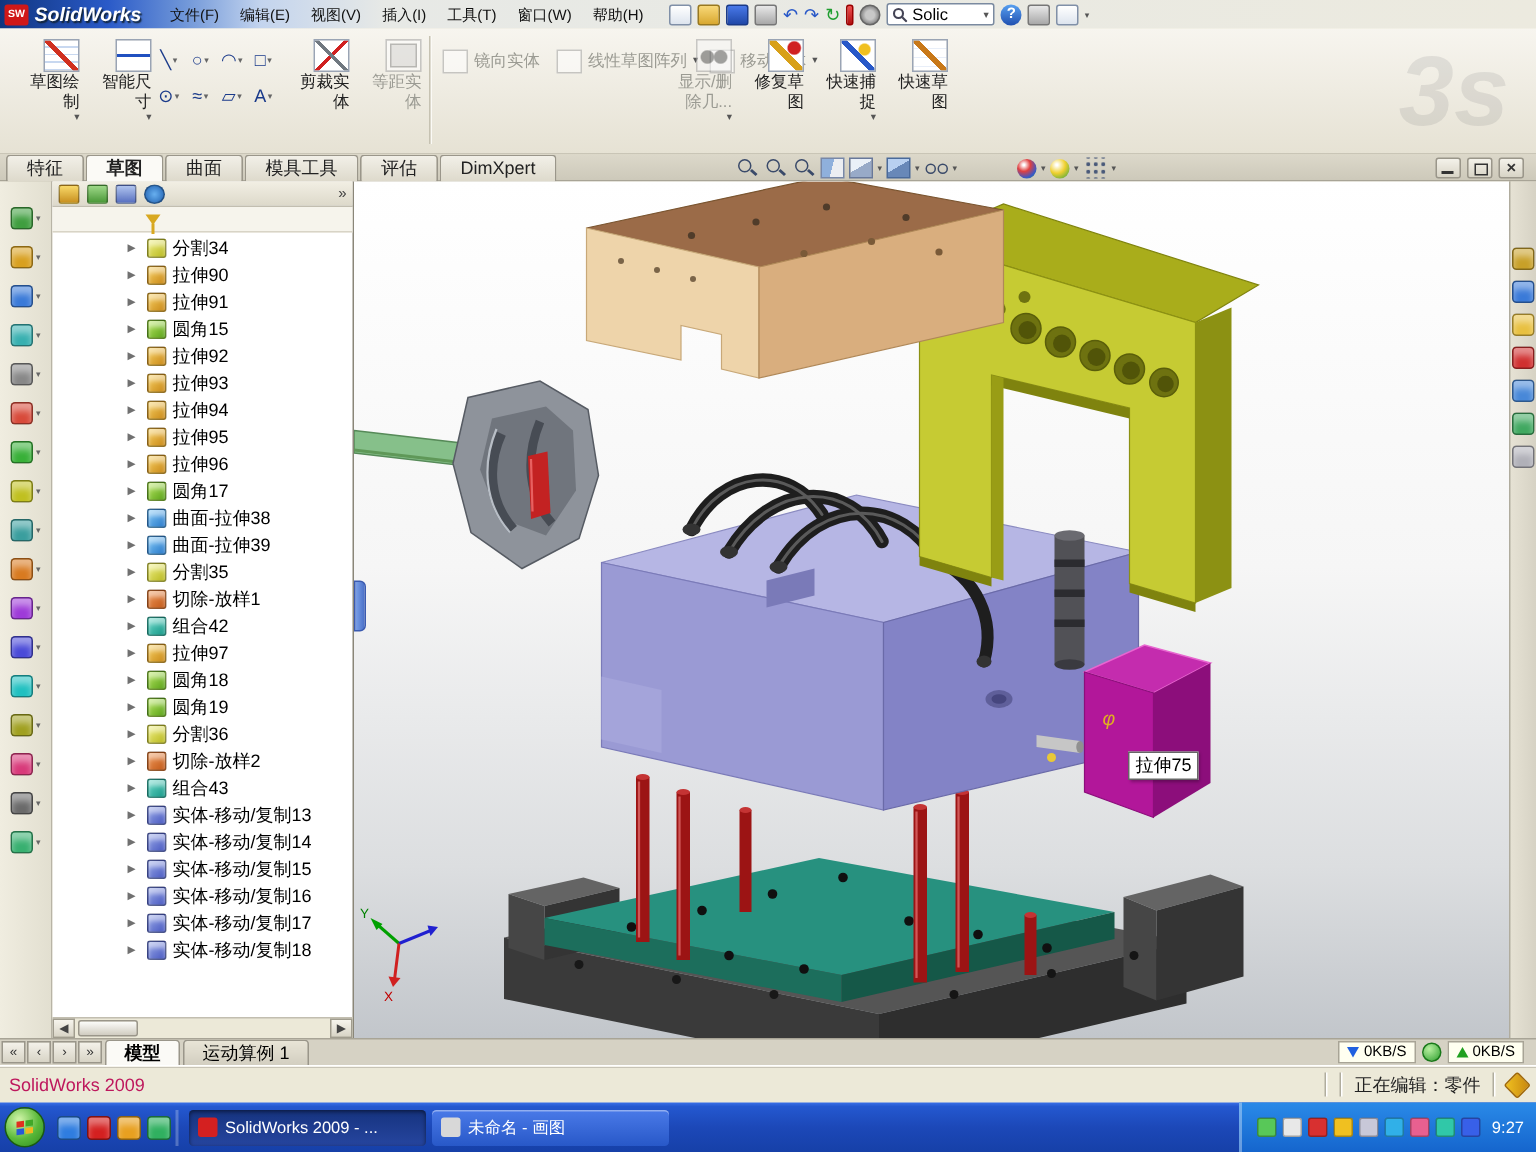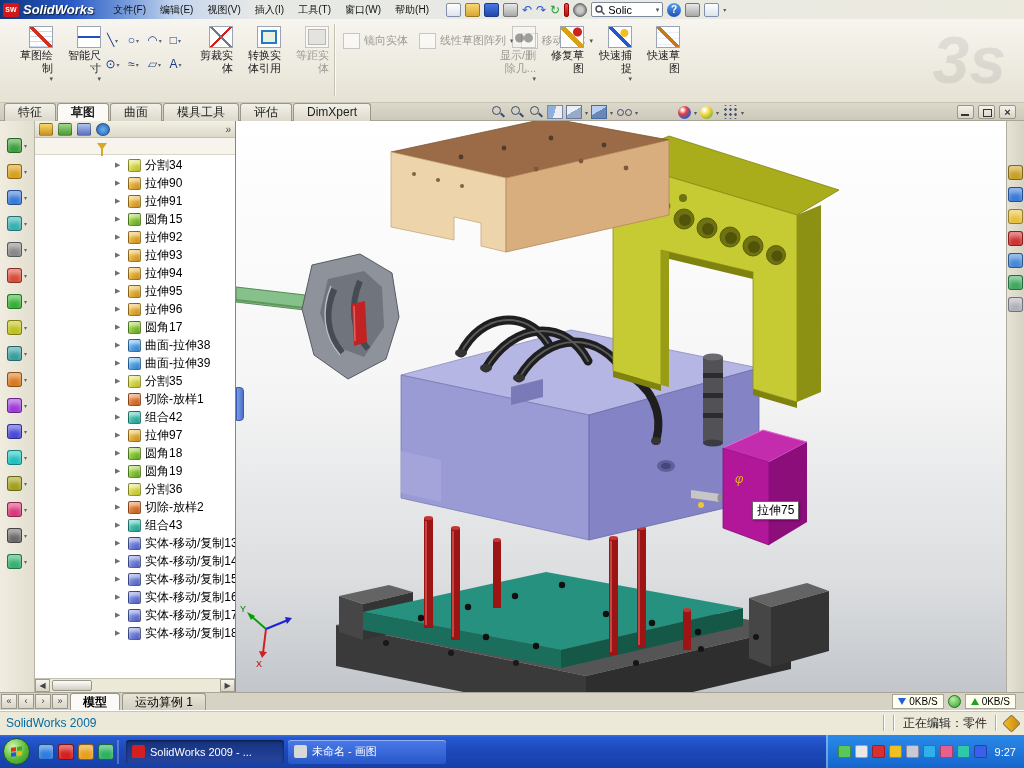--- a/index.html
+++ b/index.html
@@ -127,21 +127,21 @@
   .hic1 { background:linear-gradient(#f8d868,#c89020); }
   .hic2 { background:linear-gradient(#9ed888,#4a9838); }
   .hic3 { background:linear-gradient(#b0c4ee,#5870c0); }
   .hic4 { background:radial-gradient(circle,#68b0f0,#2060b0); border-radius:50%; }
   .hexp { margin-left:auto; font-size:10px; color:#444; }
   .tfilter { height:17px; border-bottom:1px solid #d8d4c6; display:flex; align-items:center; padding-left:62px; background:#f6f4ec; }
   .funnel { width:0; height:0; border-left:5px solid transparent; border-right:5px solid transparent;
     border-top:7px solid #d8a820; position:relative; }
   .funnel::after { content:""; position:absolute; left:-1px; top:-1px; width:2px; height:7px; background:#d8a820; }
   .tlist { position:absolute; top:35px; left:0; right:0; bottom:14px; overflow:hidden; }
-  .trow { display:flex; align-items:center; height:18px; padding-left:64px; gap:4px; white-space:nowrap;margin-left:16px; }
+  .trow { display:flex; align-items:center; height:18px; padding-left:50px; gap:4px; white-space:nowrap; }
   .texp { font-size:7px; color:#707070; width:9px; flex:none; }
   .ti { width:13px; height:13px; border-radius:2px; flex:none; border:1px solid rgba(0,0,0,.35);
     box-shadow:inset 0 4px 3px rgba(255,255,255,.5); }
   .ti-extrude { background:linear-gradient(135deg,#f8d060,#c88818); }
   .ti-fillet { background:linear-gradient(135deg,#b8e860,#58a018); }
   .ti-split { background:linear-gradient(135deg,#f0f080,#b8b820); }
   .ti-surface { background:linear-gradient(135deg,#80c8f8,#2878c8); }
   .ti-cutloft { background:linear-gradient(135deg,#f09858,#c05818); }
   .ti-combine { background:linear-gradient(135deg,#68d8c8,#189888); }
   .ti-movecopy { background:linear-gradient(135deg,#98a8e8,#4858c0); }
@@ -176,21 +176,21 @@
   .netwidget { position:absolute; right:8px; top:1px; display:flex; align-items:center; gap:4px; }
   .netbadge { display:flex; align-items:center; gap:3px; background:#fffff0; border:1px solid #a8a496;
     padding:0 5px; height:15px; font-size:10px; }
   .arr-down { width:0; height:0; border-left:4px solid transparent; border-right:4px solid transparent; border-top:7px solid #2060e0; }
   .arr-up { width:0; height:0; border-left:4px solid transparent; border-right:4px solid transparent; border-bottom:7px solid #20a020; }
   .netdot { width:13px; height:13px; border-radius:50%; background:radial-gradient(circle at 35% 30%,#b8f0a0,#30a030); border:1px solid #187818; }
 
   
   .statusbar { position:absolute; left:0; top:710px; width:1024px; height:25px; background:#ece9d8;
     border-top:1px solid #fff; box-shadow:inset 0 1px 0 #c8c4b6; display:flex; align-items:center; padding:0 6px; }
-  .sb-left { font-size:12px; color:#0369a1; }
+  .sb-left { font-size:12px; color:#be185d; }
   .sb-right { margin-left:auto; display:flex; align-items:center; gap:8px; }
   .sbdiv { width:2px; height:16px; border-left:1px solid #b0ad9e; border-right:1px solid #fff; }
   .sb-edit { font-size:12px; color:#222; }
   .sb-pencil { width:13px; height:13px; background:linear-gradient(45deg,#f0c020,#c88810); border-radius:2px; transform:rotate(45deg); border:1px solid #a06808; }
 
   
   .taskbar { position:absolute; left:0; top:735px; width:1024px; height:33px;
     background:linear-gradient(#3a70e8 0%,#2458d0 8%,#1c48b8 50%,#1640a8 100%); display:flex; align-items:center; }
   .startorb { width:27px; height:27px; border-radius:50%; margin-left:3px; flex:none; position:relative;
     background:radial-gradient(circle at 35% 30%,#c8f0a0 5%,#58b838 55%,#2f8a20 100%); border:1px solid #1a5a10; }
@@ -317,26 +317,20 @@
         </div>
       <div style="display:flex">
 
           <div class="rbtn enabled">
             <span class="ric ric-trim"></span>
             <span class="rl">剪裁实</span>
             <span class="rl">体</span>
             <span class="rarrow"></span>
           </div>
 
-          <div class="rbtn enabled">
-            <span class="ric ric-convert"></span>
-            <span class="rl">转换实</span>
-            <span class="rl">体引用</span>
-            <span class="rarrow"></span>
-          </div>
 
           <div class="rbtn disabled">
             <span class="ric ric-offset"></span>
             <span class="rl">等距实</span>
             <span class="rl">体</span>
             <span class="rarrow"></span>
           </div>
         </div>
       <span class="rsep"></span>
       <div class="stack">

